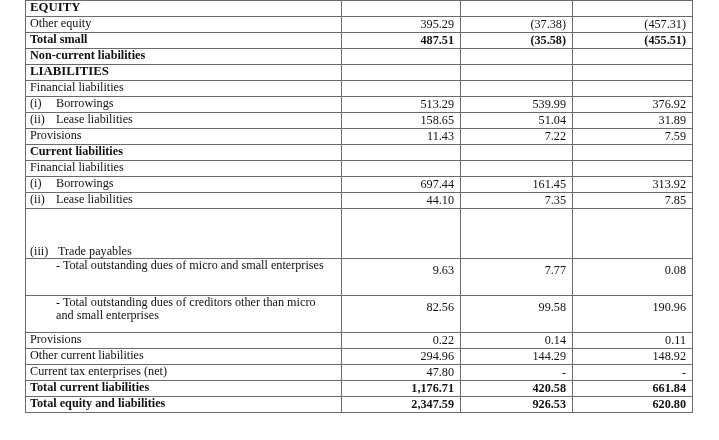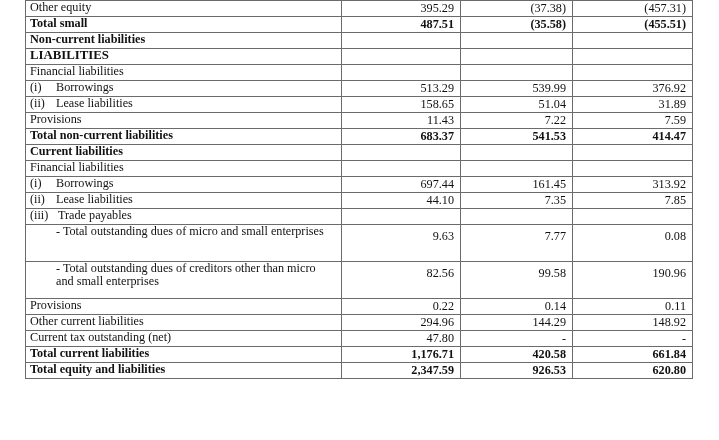--- a/index.html
+++ b/index.html
@@ -5,36 +5,42 @@
   html, body { margin:0; padding:0; background:#ffffff; }
   body { width:719px; height:440px; position:relative; overflow:hidden;
          font-family:"Liberation Serif", "DejaVu Serif", serif; font-size:12.2px; color:#111; }
   table.bs { position:absolute; left:25px; top:0px; border-collapse:collapse; table-layout:fixed; width:667px; }
   table.bs td { border:1px solid #6b6b6b; padding:0 6px 0 4px; line-height:13px; height:14px; vertical-align:top; white-space:nowrap; overflow:hidden; }
   table.bs td.num { text-align:right; padding-right:6px; padding-top:1px; }
   table.bs tr.bold td { font-weight:bold; }
   table.bs td.b { font-weight:normal; }
   .indent { padding-left:6px; }
   .sub { display:inline-block; width:26px; }
-  .sub3 { display:inline-block; width:28px; }
+  .sub3 { display:inline-block; width:28px;margin-top:36px; }
   .deep { padding-left:30px !important; white-space:normal !important; }
   tr.tall td { height:31px; }
   td.mid { vertical-align:top; padding-top:5px !important; }
 </style>
 </head>
 <body>
 
 <table class="bs">
   <colgroup>
     <col style="width:316px">
       <col style="width:119px">
       <col style="width:112px">
       <col style="width:120px">
   </colgroup>
   <tbody id="tbody">
+      <tr class="bold">
+        <td style="font-size: 12.8px;"><span>EQUITY</span></td>
+        <td class="num"></td>
+        <td class="num"></td>
+        <td class="num"></td>
+      </tr>
       <tr>
         <td><span>Other equity</span></td>
         <td class="num b">395.29</td>
         <td class="num">(37.38)</td>
         <td class="num">(457.31)</td>
       </tr>
       <tr class="bold">
         <td class="indent"><span>Total small</span></td>
         <td class="num">487.51</td>
         <td class="num">(35.58)</td>
@@ -68,26 +74,20 @@
         <td class="indent"><span class="sub">(ii)</span><span>Lease liabilities</span></td>
         <td class="num">158.65</td>
         <td class="num">51.04</td>
         <td class="num">31.89</td>
       </tr>
       <tr>
         <td class="indent"><span>Provisions</span></td>
         <td class="num">11.43</td>
         <td class="num">7.22</td>
         <td class="num">7.59</td>
-      </tr>
-      <tr class="bold">
-        <td class="indent"><span>Total non-current liabilities</span></td>
-        <td class="num">683.37</td>
-        <td class="num">541.53</td>
-        <td class="num">414.47</td>
       </tr>
       <tr class="bold">
         <td class="indent"><span>Current liabilities</span></td>
         <td class="num"></td>
         <td class="num"></td>
         <td class="num"></td>
       </tr>
       <tr>
         <td class="indent"><span>Financial liabilities</span></td>
         <td class="num"></td>
@@ -130,21 +130,21 @@
         <td class="num b">0.14</td>
         <td class="num b">0.11</td>
       </tr>
       <tr>
         <td class="indent"><span>Other current liabilities</span></td>
         <td class="num">294.96</td>
         <td class="num">144.29</td>
         <td class="num">148.92</td>
       </tr>
       <tr>
-        <td class="indent"><span>Current tax outstanding (net)</span></td>
+        <td class="indent"><span>Current tax enterprises (net)</span></td>
         <td class="num">47.80</td>
         <td class="num">-</td>
         <td class="num">-</td>
       </tr>
       <tr class="bold">
         <td class="indent"><span>Total current liabilities</span></td>
         <td class="num">1,176.71</td>
         <td class="num">420.58</td>
         <td class="num">661.84</td>
       </tr>

